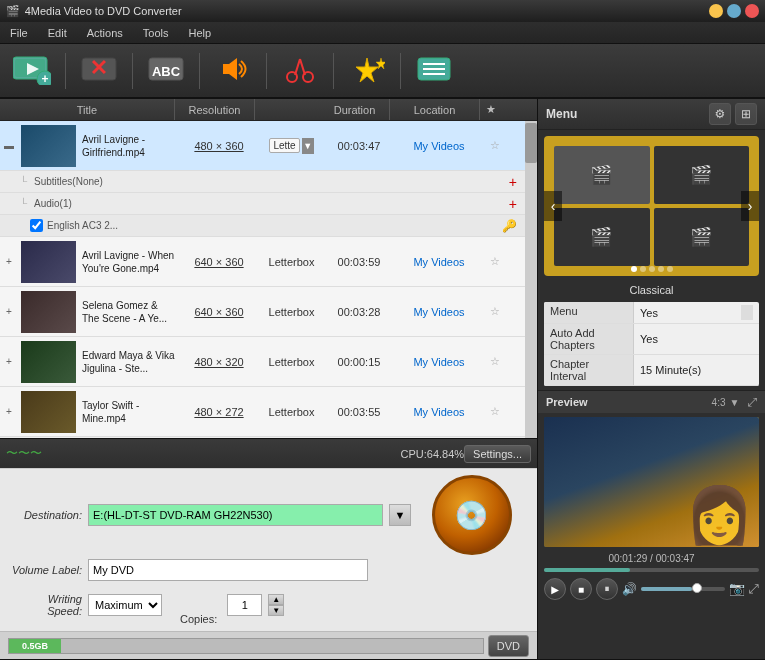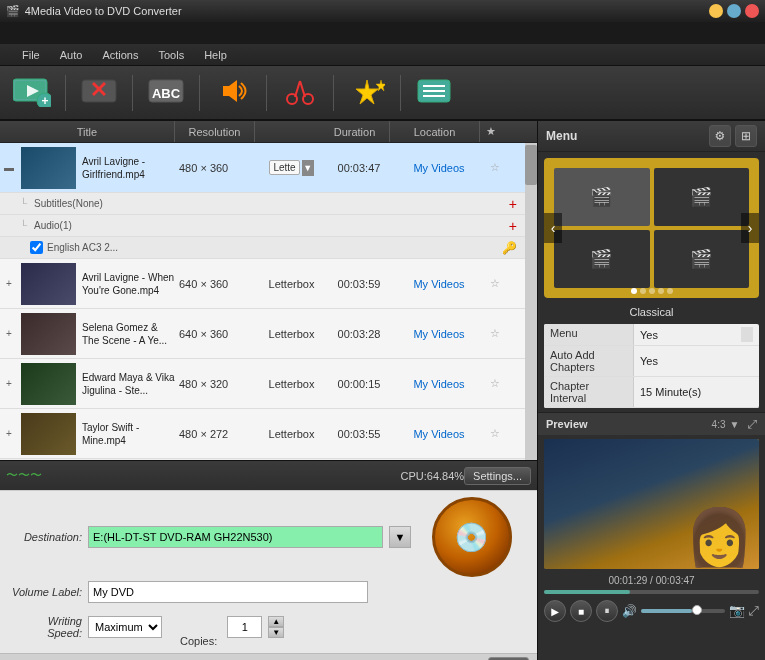--- a/index.html
+++ b/index.html
@@ -20,23 +20,22 @@
     .btn-min { background: #f9c44d; }
     .btn-max { background: #6ac; }
     .btn-close { background: #e55; }
 
     
     .menu-bar {
       background: linear-gradient(to bottom, #2e2e2e, #242424);
       height: 22px;
       display: flex;
       align-items: center;
-      padding: 0 12px;
+      padding: 0 0;
       border-bottom: 1px solid #111;
-      margin-top: 22px;
     }
     .menu-item {
       color: #ccc;
       padding: 2px 10px;
       cursor: pointer;
       font-size: 11px;
     }
 
     
     .toolbar {
@@ -123,21 +122,21 @@
     .file-row.track-row {
       min-height: 22px;
       background: #e8e8e8;
       padding-left: 30px;
     }
     .file-expand { width: 18px; color: #666; text-align: center; font-size: 10px; flex-shrink: 0; }
     .file-thumb { width: 55px; height: 42px; background: #333; margin: 3px; flex-shrink: 0; overflow: hidden; display: flex; align-items: center; justify-content: center; }
     .file-thumb-inner { width: 100%; height: 100%; background: #444; position: relative; }
     .file-info { width: 100px; padding: 2px 3px; }
     .file-name { font-size: 10px; color: #222; line-height: 1.3; }
-    .file-res { width: 80px; text-align: left; color: #333; font-size: 11px; }
+    .file-res { width: 80px; text-align: center; color: #333; font-size: 11px; text-decoration: underline; }
     .file-zoom { width: 65px; text-align: center; font-size: 11px; color: #333; display: flex; align-items: center; justify-content: center; gap: 2px; }
     .zoom-box { background: #f8f8f8; border: 1px solid #aaa; border-radius: 2px; padding: 1px 3px; font-size: 10px; }
     .zoom-arr { background: #888; color: white; border: none; width: 12px; height: 16px; font-size: 9px; cursor: pointer; }
     .file-dur { width: 70px; text-align: center; color: #333; font-size: 11px; }
     .file-loc { width: 90px; text-align: center; }
     .file-loc a { color: #0066cc; text-decoration: none; font-size: 11px; }
     .file-star { width: 22px; text-align: center; color: #aaa; }
     .sub-label { font-size: 10px; color: #555; }
     .add-icon { color: #c00; font-size: 14px; margin-left: 4px; }
     .key-icon { color: #888; font-size: 12px; }
@@ -412,21 +411,21 @@
   <span>4Media Video to DVD Converter</span>
   <div class="title-bar-buttons">
     <button class="title-btn btn-min"></button>
     <button class="title-btn btn-max"></button>
     <button class="title-btn btn-close"></button>
   </div>
 </div>
 
 <div class="menu-bar">
   <div class="menu-item">File</div>
-  <div class="menu-item">Auto</div>
+  <div class="menu-item">Edit</div>
   <div class="menu-item">Actions</div>
   <div class="menu-item">Tools</div>
   <div class="menu-item">Help</div>
 </div>
 
 <div class="toolbar">
 
   <button class="tb-btn">
     <span class="tb-icon" style="position:relative; display:inline-block;">
       <svg width="38" height="32" viewBox="0 0 38 32">

